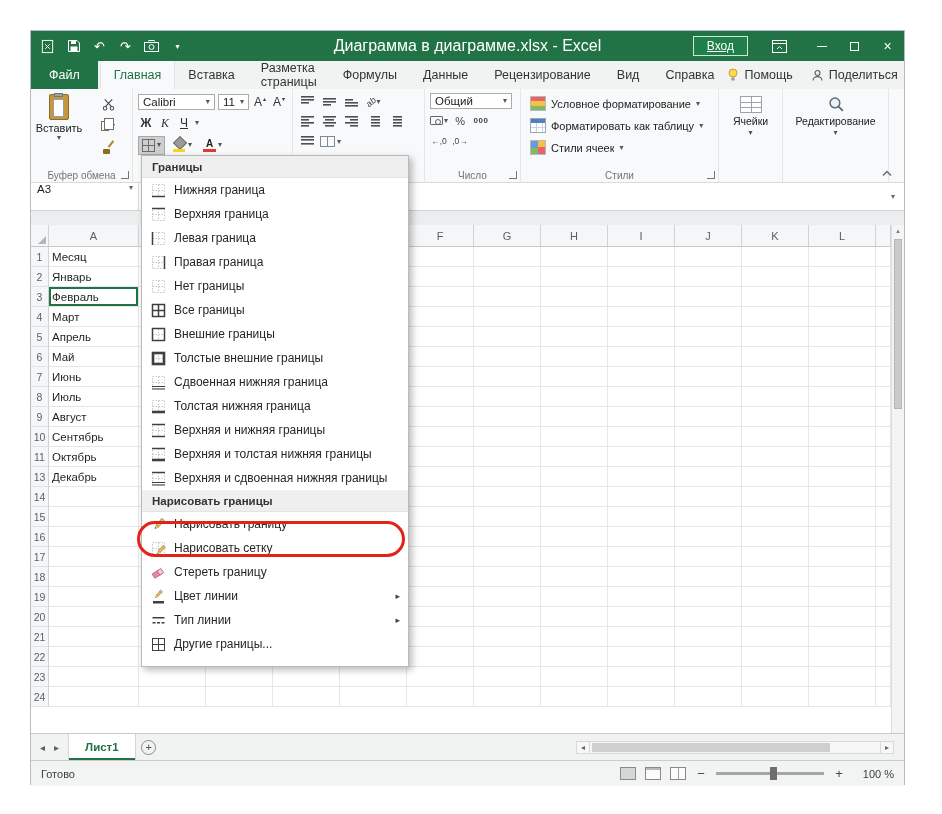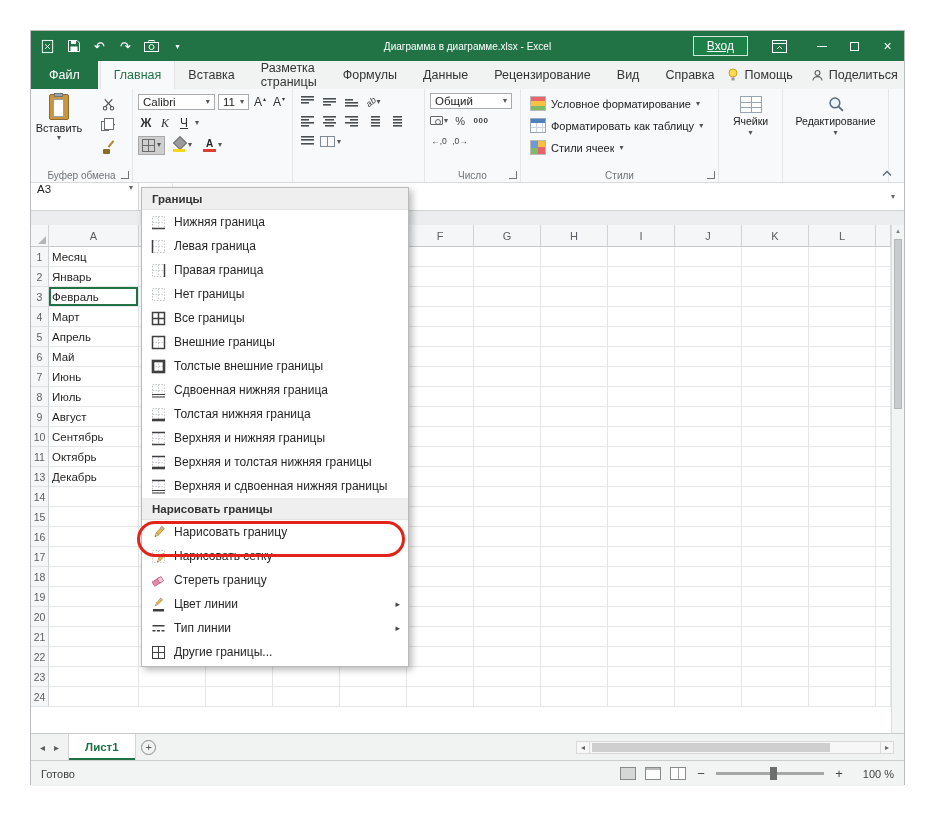--- a/index.html
+++ b/index.html
@@ -8,21 +8,21 @@
   .window{position:absolute;left:30px;top:30px;width:875px;height:755px;background:#ECEDEE;
     border:1px solid #B9BCBE;display:flex;flex-direction:column;}
 
   
   .titlebar{height:30px;background:#217346;color:#fff;display:flex;align-items:center;
     padding-left:8px;position:relative;flex:0 0 auto;}
   .qat{display:flex;align-items:center;gap:9px;z-index:2;}
   .qbtn{display:flex;align-items:center;justify-content:center;width:17px;height:17px;
     font-size:13px;color:#fff;}
   .qcaret{font-size:8px;}
-  .ttitle{position:absolute;left:0;right:0;text-align:center;font-size:10px;pointer-events:none;}
+  .ttitle{position:absolute;left:0;right:0;text-align:center;font-size:16px;pointer-events:none;}
   .tright{margin-left:auto;display:flex;align-items:center;height:100%;z-index:2;}
   .signin{background:#1E8049;border:1px solid rgba(255,255,255,.8);font-size:12px;
     padding:2px 13px;margin-right:24px;cursor:default;text-decoration:underline;}
   .rdo{margin-right:18px;display:flex;align-items:center;}
   .winbtn{width:33px;height:100%;display:flex;align-items:center;justify-content:center;font-size:14px;}
   .mini{width:10px;height:1px;background:#fff;display:block;}
   .maxi{width:9px;height:9px;border:1px solid #fff;display:block;}
 
   
   .tabrow{height:28px;background:#F1F3F3;display:flex;align-items:stretch;flex:0 0 auto;}
@@ -192,22 +192,22 @@
   .vic{width:16px;height:13px;border:1px solid #898989;background:#FCFCFC;display:block;}
   .vic.active{background:#D5D6D6;}
   .vic.pl{background-image:linear-gradient(#B9B9B9 2px,transparent 2px);}
   .vic.pb{background-image:linear-gradient(to right,transparent 7px,#A0A0A0 7px 8px,transparent 8px);}
   .zsign{font-size:13px;color:#444;width:12px;text-align:center;}
   .ztrack{width:108px;height:3px;background:#A6A6A6;position:relative;}
   .zthumb{position:absolute;left:50%;top:-5px;width:7px;height:13px;background:#6E6E6E;}
   .zlabel{width:40px;text-align:right;}
 
   
-  .bmenu{position:absolute;left:110px;top:156px;width:268px;background:#fff;
-    border:1px solid #BABABA;box-shadow:3px 3px 7px rgba(0,0,0,.28);z-index:50;padding-bottom:2px;}
+  .bmenu{position:absolute;left:110px;top:124px;width:268px;background:#fff;
+    border:1px solid #BABABA;box-shadow:3px 3px 7px rgba(0,0,0,.28);z-index:50;padding-bottom:10px;}
   .mhdr{height:22px;background:#EFEFEF;color:#333;font-weight:bold;font-size:11.5px;display:flex;
     align-items:center;padding:0 10px;border-bottom:1px solid #E4E4E4;}
   .mitem{height:24px;display:flex;align-items:center;gap:8px;padding:0 8px;font-size:12px;color:#262626;}
   .mico{width:16px;height:16px;display:flex;align-items:center;justify-content:center;flex:0 0 auto;}
   .mlabel{white-space:nowrap;}
   .marrow{margin-left:auto;font-size:9px;color:#444;}
   .annotation{position:absolute;left:106px;top:490px;width:268px;height:36px;
     border:3px solid #E2231A;border-radius:18px;z-index:60;pointer-events:none;}
 </style>
 </head>
@@ -968,20 +968,31 @@
           </svg>
         </span>
         <span class="mlabel">Нижняя граница</span>
       </div>
       <div class="mitem">
         <span class="mico">
           <svg width="15" height="15" viewBox="0 0 15 15">
             <rect x="1.5" y="1.5" width="12" height="12" stroke="#C4C8CC" stroke-width="1" stroke-dasharray="1.6,1.4" fill="none"></rect>
             <line x1="7.5" y1="1.5" x2="7.5" y2="13.5" stroke="#C4C8CC" stroke-width="1" stroke-dasharray="1.6,1.4" fill="none"></line>
             <line x1="1.5" y1="7.5" x2="13.5" y2="7.5" stroke="#C4C8CC" stroke-width="1" stroke-dasharray="1.6,1.4" fill="none"></line>
+            <line x1="1" y1="1.5" x2="14" y2="1.5" stroke="#3F3F3F" stroke-width="1.5" fill="none"></line>
+          </svg>
+        </span>
+        <span class="mlabel">Верхняя граница</span>
+      </div>
+      <div class="mitem">
+        <span class="mico">
+          <svg width="15" height="15" viewBox="0 0 15 15">
+            <rect x="1.5" y="1.5" width="12" height="12" stroke="#C4C8CC" stroke-width="1" stroke-dasharray="1.6,1.4" fill="none"></rect>
+            <line x1="7.5" y1="1.5" x2="7.5" y2="13.5" stroke="#C4C8CC" stroke-width="1" stroke-dasharray="1.6,1.4" fill="none"></line>
+            <line x1="1.5" y1="7.5" x2="13.5" y2="7.5" stroke="#C4C8CC" stroke-width="1" stroke-dasharray="1.6,1.4" fill="none"></line>
             <line x1="1.5" y1="1" x2="1.5" y2="14" stroke="#3F3F3F" stroke-width="1.5" fill="none"></line>
           </svg>
         </span>
         <span class="mlabel">Левая граница</span>
       </div>
       <div class="mitem">
         <span class="mico">
           <svg width="15" height="15" viewBox="0 0 15 15">
             <rect x="1.5" y="1.5" width="12" height="12" stroke="#C4C8CC" stroke-width="1" stroke-dasharray="1.6,1.4" fill="none"></rect>
             <line x1="7.5" y1="1.5" x2="7.5" y2="13.5" stroke="#C4C8CC" stroke-width="1" stroke-dasharray="1.6,1.4" fill="none"></line>

